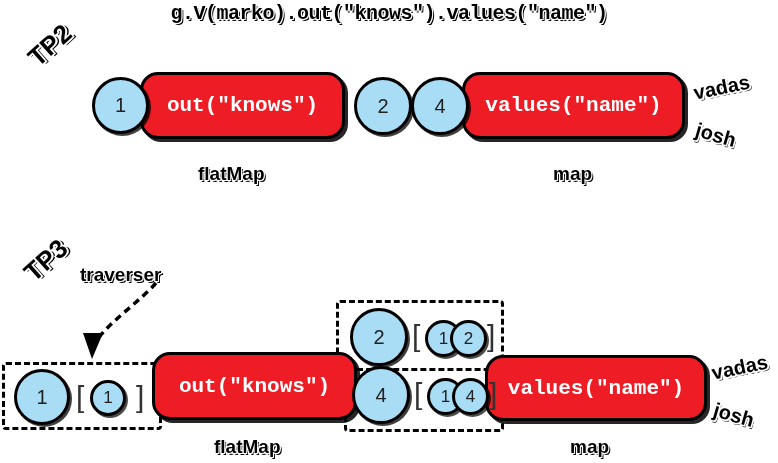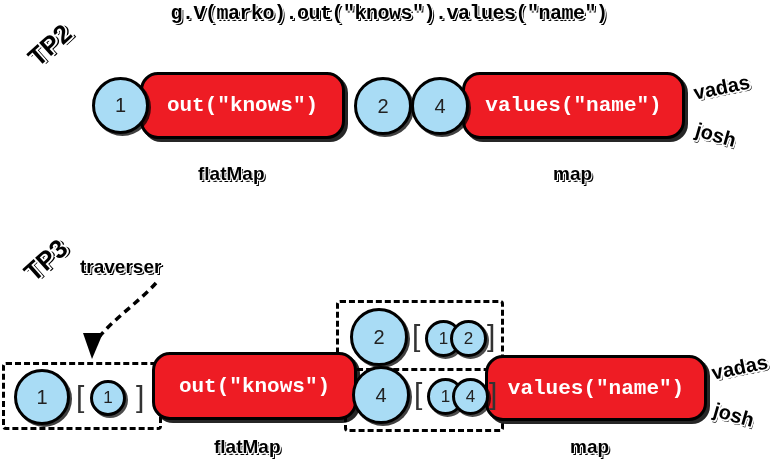--- a/index.html
+++ b/index.html
@@ -108,21 +108,21 @@
   <div class="step" style="left:462px;top:72px;width:223px;height:67px;">values("name")</div>
 
   <div class="outword" style="left:694px;top:82px;transform:rotate(-12deg);transform-origin:left center;">vadas</div>
   <div class="outword" style="left:696px;top:118px;transform:rotate(16deg);transform-origin:left center;">josh</div>
 
   <div class="caption" style="left:198px;top:163px;">flatMap</div>
   <div class="caption" style="left:553px;top:163px;">map</div>
 
   <div class="tp-tag" style="left:18px;top:265px;">TP3</div>
 
-  <div class="annot" style="left:80px;top:256px;">traverser</div>
+  <div class="annot" style="left:80px;top:264px;">traverser</div>
   <svg class="arrow-svg" style="left:70px;top:275px;" width="110" height="90" viewBox="0 0 110 90">
     <path d="M 86 8 C 70 26, 46 42, 29 62" stroke="#000" stroke-width="3.5" fill="none" stroke-dasharray="7,5"></path>
     <polygon points="22,84 13,58 33,58" fill="#000"></polygon>
   </svg>
 
   <div class="hull" style="left:2px;top:362px;width:160px;height:68px;border-radius:4px;"></div>
   <div class="circ" style="left:14px;top:369px;width:56px;height:56px;">1</div>
   <div class="brk" style="left:76px;top:382px;">[</div>
   <div class="circ small" style="left:90px;top:380px;width:36px;height:36px;">1</div>
   <div class="brk" style="left:136px;top:382px;">]</div>

